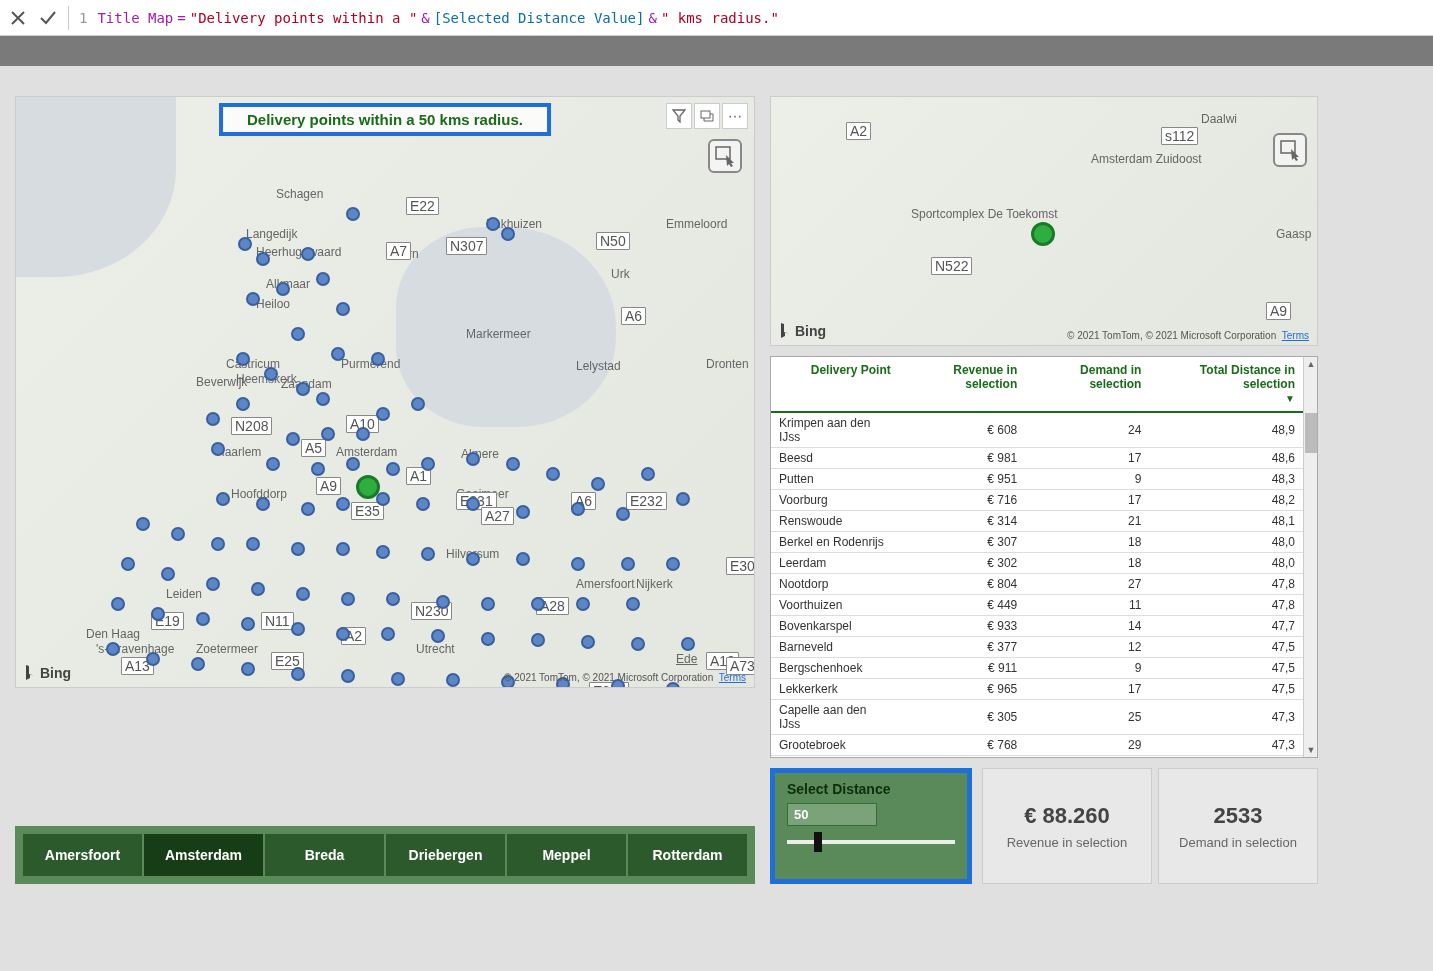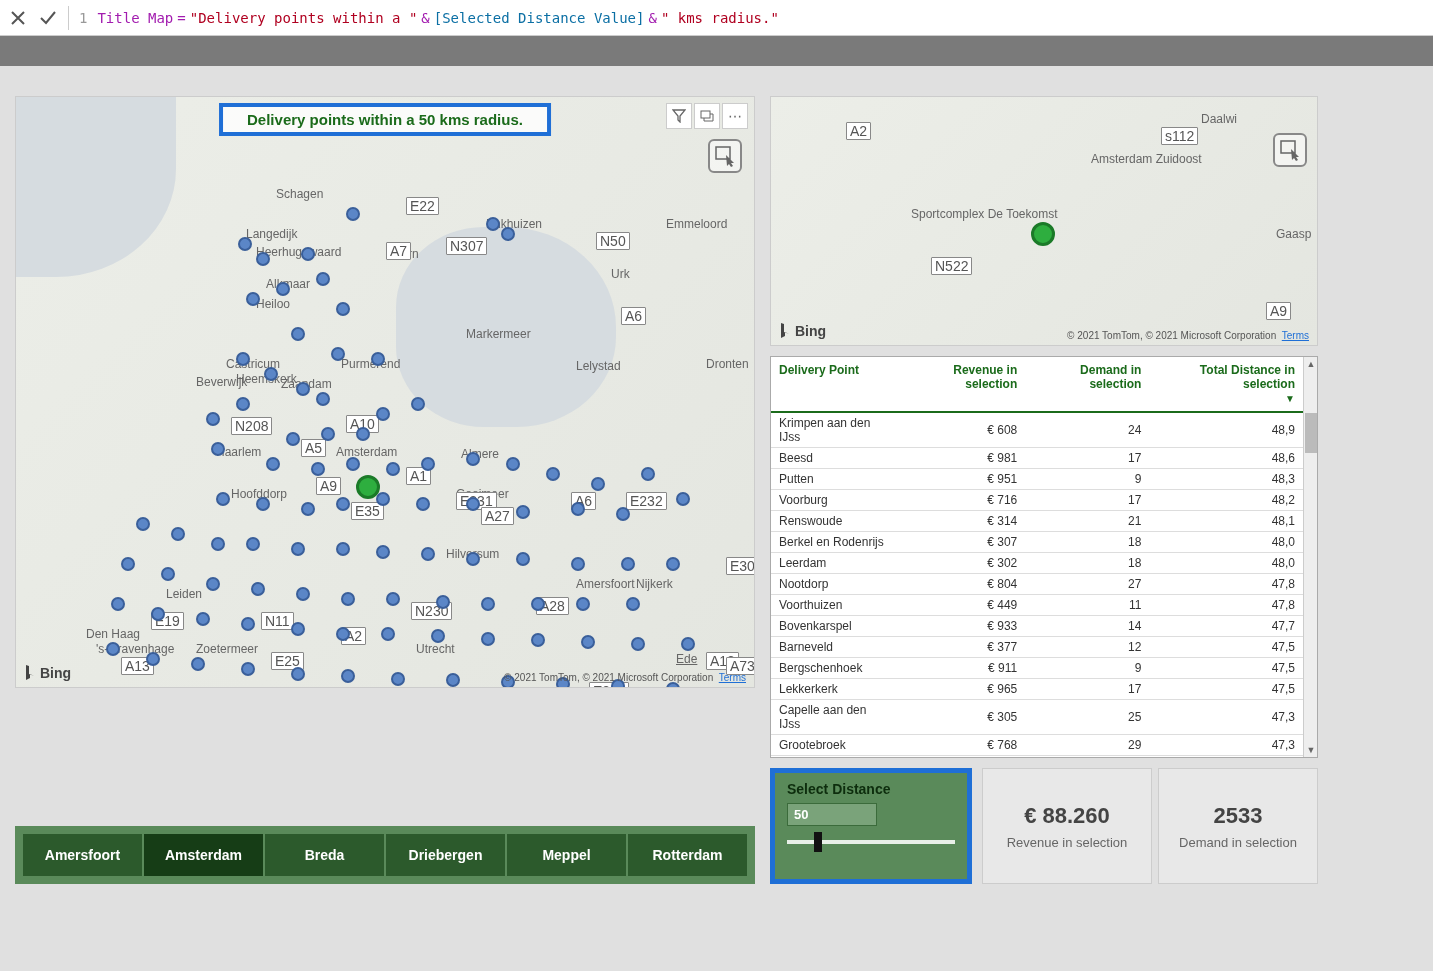--- a/index.html
+++ b/index.html
@@ -128,21 +128,21 @@
     background:#fff; border:1px solid #aaa;
     display:flex;
   }
   .data-table-scroll { flex:1; overflow:hidden; }
   .data-table { width:100%; border-collapse:collapse; font-size:12px; }
   .data-table th {
     background:#fff; color:#1b6b1b; font-weight:bold; text-align:right;
     padding:6px 8px; border-bottom:2px solid #1b6b1b; vertical-align:top;
     height:54px;
   }
-  .data-table th:first-child { text-align:left; }
+  .data-table th:first-child { text-align:right; }
   .data-table td {
     padding:3px 8px; border-bottom:1px solid #ddd; text-align:right;
   }
   .data-table td:first-child { text-align:left; }
   .sort-arrow { font-size:10px; color:#1b6b1b; }
   .table-scrollbar {
     width:14px; background:#eee; border-left:1px solid #ccc; position:relative;
   }
   .table-scrollbar .thumb {
     position:absolute; top:56px; left:1px; width:12px; height:40px; background:#bbb;

